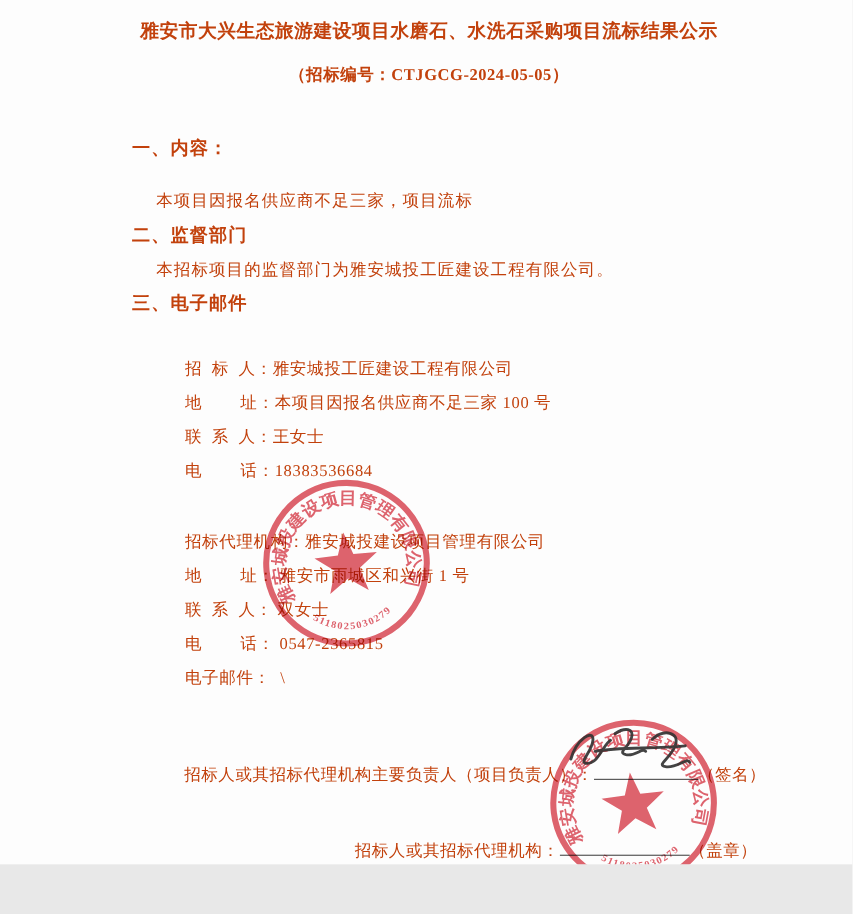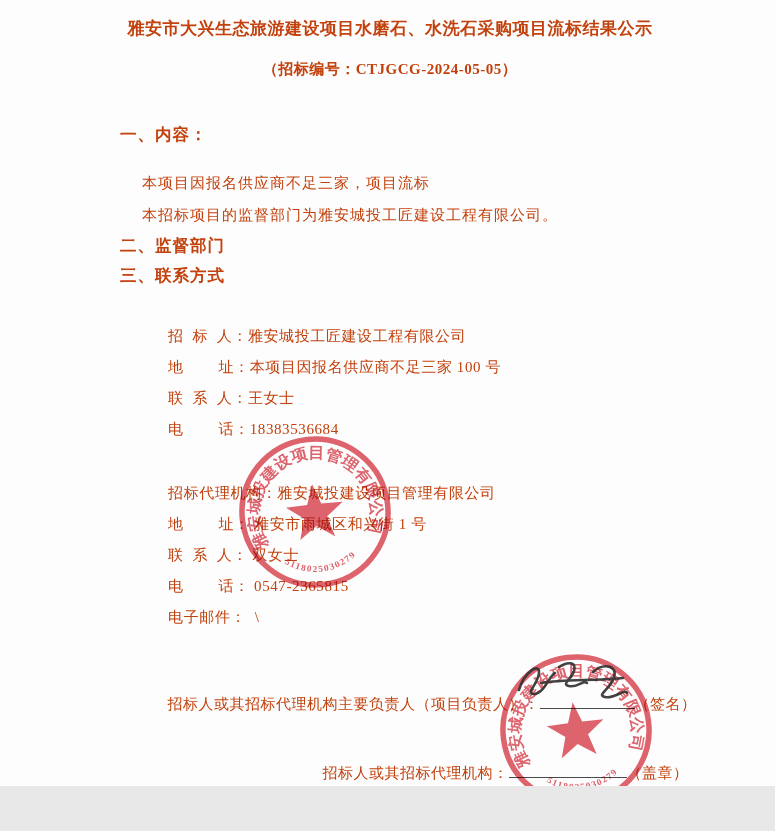--- a/index.html
+++ b/index.html
@@ -56,24 +56,24 @@
 
 <div class="doc">
   <div class="content">
 
     <div class="line title">雅安市大兴生态旅游建设项目水磨石、水洗石采购项目流标结果公示</div>
     <div class="line subtitle">（招标编号：CTJGCG-2024-05-05）</div>
 
     <div class="line heading h-1">一、内容：</div>
     <div class="line bodyline b-1">本项目因报名供应商不足三家，项目流标</div>
 
+    <div class="line heading h-2">二、监督部门</div>
     <div class="line bodyline b-2">本招标项目的监督部门为雅安城投工匠建设工程有限公司。</div>
-    <div class="line heading h-2">二、监督部门</div>
 
-    <div class="line heading h-3">三、联系方式</div>
+    <div class="line heading h-3">三、电子邮件</div>
 
     <div class="line row r-first">
       <span class="label">招  标  人：</span><span class="value">雅安城投工匠建设工程有限公司</span>
     </div>
     <div class="line row r-next">
       <span class="label">地        址：</span><span class="value">本项目因报名供应商不足三家 100 号</span>
     </div>
     <div class="line row r-next">
       <span class="label">联  系  人：</span><span class="value">王女士</span>
     </div>

